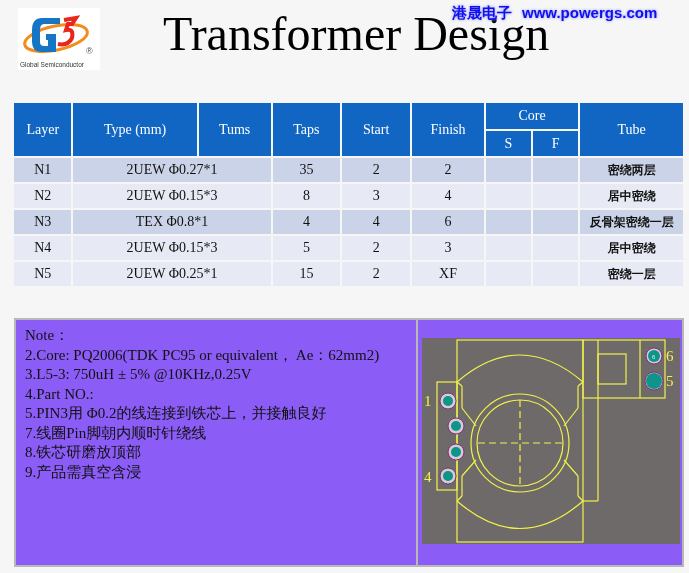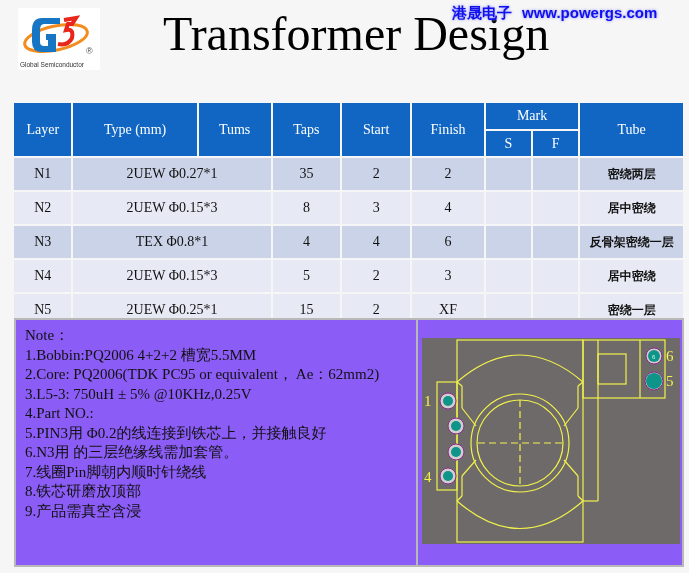--- a/index.html
+++ b/index.html
@@ -6,21 +6,21 @@
   body{width:689px;height:573px;background:#f6f6f6;position:relative;overflow:hidden;font-family:"Liberation Serif","DejaVu Serif",serif;}
   .logo{position:absolute;left:18px;top:8px;width:82px;height:62px;background:#fff;}
   .logo svg{position:absolute;left:2px;top:0;}
   .logo .cap{position:absolute;left:2px;top:53px;font-family:"Liberation Sans",sans-serif;font-size:6.5px;color:#333;white-space:nowrap;}
   .logo .reg{position:absolute;left:68px;top:38px;font-family:"Liberation Sans",sans-serif;font-size:9px;color:#555;}
   .title{position:absolute;left:163px;top:6px;font-size:48px;color:#000;white-space:nowrap;line-height:56px;}
   .brand{position:absolute;left:452px;top:4px;font-family:"Liberation Sans","DejaVu Sans",sans-serif;font-size:15px;font-weight:bold;color:#1010ee;white-space:nowrap;text-shadow:0 0 3px #8a8aff;}
   .brand span{margin-right:10px;}
   table.spec{position:absolute;left:12px;top:101px;border-collapse:separate;border-spacing:2px;width:673px;}
   table.spec th{background:#1066c2;color:#fff;font-weight:normal;font-size:14px;}
-  table.spec td{font-size:14px;text-align:center;color:#111;height:32px;padding:0;}
+  table.spec td{font-size:14px;text-align:center;color:#111;height:24px;padding:0;}
   table.spec tr.odd td{background:#cbd3e8;}
   table.spec tr.even td{background:#e7eaf4;}
   table.spec td.mark{font-family:"DejaVu Sans",sans-serif;font-size:12px;font-weight:bold;}
   .notes-wrap{position:absolute;left:14px;top:318px;width:666px;height:245px;border:2px solid #b8b8b8;background:#8b5cf6;}
   .notes{position:absolute;left:0;top:0;width:402px;height:245px;border-right:2px solid #b8b8b8;padding:6px 0 0 9px;box-sizing:border-box;}
   .notes div{font-size:15px;line-height:19.5px;color:#111;white-space:nowrap;}
   .diagram{position:absolute;left:404px;top:0;width:262px;height:245px;}
   .diagram svg{position:absolute;left:2px;top:18px;}
 </style>
 </head>
@@ -55,21 +55,21 @@
       <col style="width:100px">
   </colgroup>
   <thead>
     <tr style="height:26px">
       <th rowspan="2">Layer</th>
       <th rowspan="2">Type (mm)</th>
       <th rowspan="2">Tums</th>
       <th rowspan="2">Taps</th>
       <th rowspan="2">Start</th>
       <th rowspan="2">Finish</th>
-      <th colspan="2">Mark</th>
+      <th colspan="2">Core</th>
       <th rowspan="2">Tube</th>
     </tr>
     <tr style="height:25px">
       <th>S</th>
       <th>F</th>
     </tr>
   </thead>
   <tbody>
     <tr class="odd">
       <td>N1</td>
@@ -120,26 +120,24 @@
       <td></td>
       <td></td>
       <td class="mark">密绕一层</td>
     </tr>
   </tbody>
 </table>
 
 <div class="notes-wrap">
   <div class="notes">
     <div>Note：</div>
-    <div>1.Bobbin:PQ2006 4+2+2 槽宽5.5MM</div>
     <div>2.Core: PQ2006(TDK PC95 or equivalent， Ae：62mm2)</div>
     <div>3.L5-3: 750uH ± 5%  @10KHz,0.25V</div>
     <div>4.Part NO.:</div>
     <div>5.PIN3用 Φ0.2的线连接到铁芯上，并接触良好</div>
-    <div>6.N3用 的三层绝缘线需加套管。</div>
     <div>7.线圈Pin脚朝内顺时针绕线</div>
     <div>8.铁芯研磨放顶部</div>
     <div>9.产品需真空含浸</div>
   </div>
   <div class="diagram">
     <svg width="258" height="206" viewBox="0 0 258 206">
       <rect x="0" y="0" width="258" height="206" fill="#6e6a6a"></rect>
       <g fill="none" stroke="#f2f24a" stroke-width="1.2">
         <rect x="35" y="2" width="126" height="202"></rect>
         <rect x="15" y="44" width="20" height="108"></rect>

